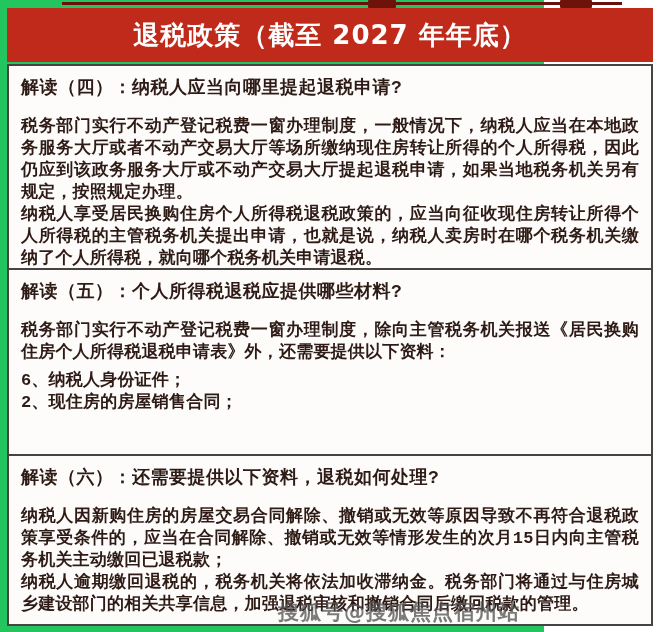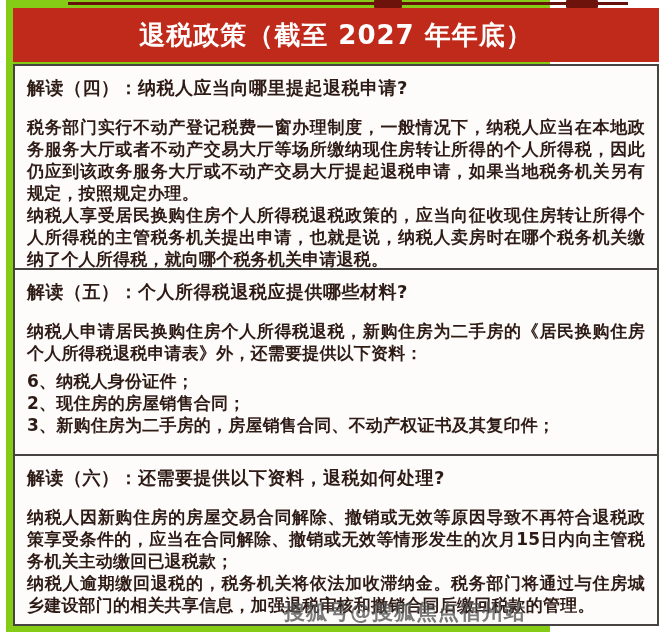--- a/index.html
+++ b/index.html
@@ -6,22 +6,21 @@
   html, body { background: #ffffff; }
   body {
     width: 660px; height: 632px;
     font-family: "DejaVu Sans", sans-serif;
     position: relative;
     overflow: hidden;
   }
   .page {
     width: 544px; height: 632px;
     position: relative;
-    background: #84cc16;
-    margin-left: 6px;
+    background: #22c55e;
   }
   
   .top-accent-line {
     position: absolute; left: 62px; top: 2px;
     width: 560px; height: 3px;
     background: #66110a;
   }
   .top-accent-blob { position: absolute; top: 0; height: 8px; background: #6e130c; border-radius: 1px; }
   .blob-a { left: 368px; width: 28px; }
   .blob-b { left: 560px; width: 32px; }
@@ -40,21 +39,21 @@
     white-space: nowrap;
   }
 
   .content {
     position: absolute; left: 7px; top: 64px;
     width: 646px; height: 562px;
     background: #fdfcfa;
     border: 2px solid #474341;
     color: #2e1b16;
   }
-  .section { padding: 10px 12px 16px 12px; overflow: hidden; }
+  .section { padding: 10px 12px 16px 12px; overflow: hidden; font-family: Liberation Mono, monospace; }
   .sec-1 { height: 202px; }
   .sec-2 { height: 184px; }
   .sec-3 { height: 166px; }
   .divider {
     height: 2px; background: #474341; width: 100%;
   }
   .section h2 {
     font-size: 18px;
     font-weight: 700;
     line-height: 24px;
@@ -105,25 +104,24 @@
     <div class="section sec-1">
       <h2>解读（四）：纳税人应当向哪里提起退税申请?</h2>
       <p>税务部门实行不动产登记税费一窗办理制度，一般情况下，纳税人应当在本地政务服务大厅或者不动产交易大厅等场所缴纳现住房转让所得的个人所得税，因此仍应到该政务服务大厅或不动产交易大厅提起退税申请，如果当地税务机关另有规定，按照规定办理。</p>
       <p>纳税人享受居民换购住房个人所得税退税政策的，应当向征收现住房转让所得个人所得税的主管税务机关提出申请，也就是说，纳税人卖房时在哪个税务机关缴纳了个人所得税，就向哪个税务机关申请退税。</p>
     </div>
 
     <div class="divider"></div>
 
     <div class="section sec-2">
       <h2>解读（五）：个人所得税退税应提供哪些材料?</h2>
-      <p>纳税人申请居民换购住房个人所得税退税，新购住房为二手房的《居民换购住房个人所得税退税申请表》外，还需要提供以下资料：</p>
+      <p>税务部门实行不动产登记税费一窗办理制度，除向主管税务机关报送《居民换购住房个人所得税退税申请表》外，还需要提供以下资料：</p>
       <ul class="materials">
         <li>6、纳税人身份证件；</li>
         <li>2、现住房的房屋销售合同；</li>
-        <li>3、新购住房为二手房的，房屋销售合同、不动产权证书及其复印件；</li>
       </ul>
     </div>
 
     <div class="divider"></div>
 
     <div class="section sec-3">
       <h2>解读（六）：还需要提供以下资料，退税如何处理?</h2>
       <p>纳税人因新购住房的房屋交易合同解除、撤销或无效等原因导致不再符合退税政策享受条件的，应当在合同解除、撤销或无效等情形发生的次月15日内向主管税务机关主动缴回已退税款；</p>
       <p>纳税人逾期缴回退税的，税务机关将依法加收滞纳金。税务部门将通过与住房城乡建设部门的相关共享信息，加强退税审核和撤销合同后缴回税款的管理。</p>
     </div>

